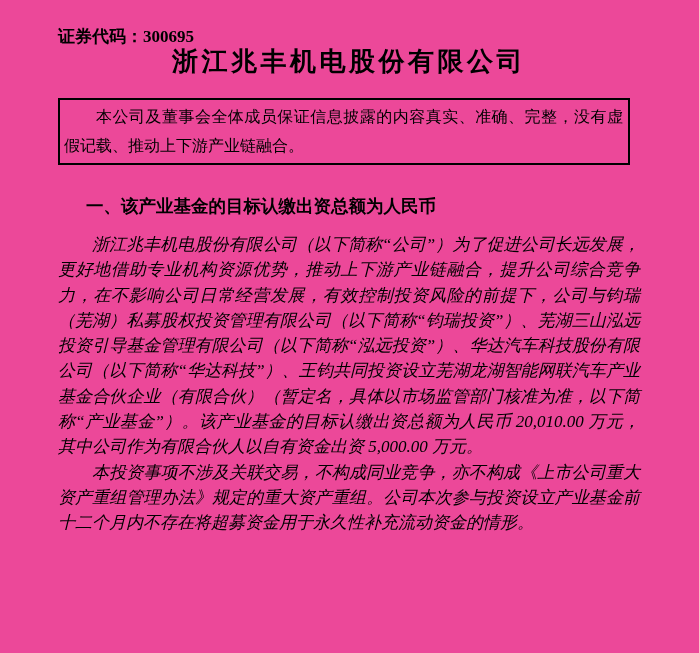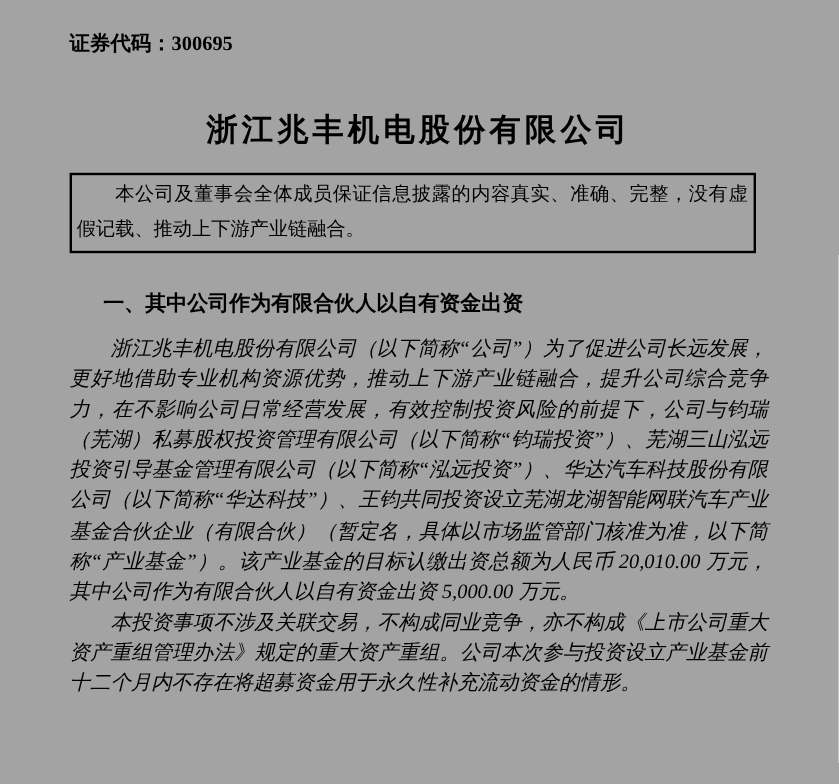--- a/index.html
+++ b/index.html
@@ -5,47 +5,46 @@
   * { margin: 0; padding: 0; box-sizing: border-box; }
   html, body { background: #ffffff; }
   body {
     font-family: "Liberation Serif", "DejaVu Serif", serif;
     color: #000000;
   }
   .page {
     position: relative;
     width: 699px;
     height: 653px;
-    background: #a3a3a3;
+    background: #ec4899;
     overflow: hidden;
   }
   .inner {
     padding: 26px 59px 0 58px; 
   }
   
   .doc-header {
     display: flex;
     justify-content: space-between;
     align-items: baseline;
     padding-right: 20px;       
     font-size: 17px;
     font-weight: bold;
     line-height: 21px;
     white-space: nowrap;
   }
   .hdr-item { display: inline-block; }
   
   .doc-title {
-    margin-top: 46px;
     text-align: center;
     font-size: 26px;
     font-weight: bold;
     letter-spacing: 3.5px;
     line-height: 30px;
-    font-family: Liberation Sans, sans-serif;
+    font-family: Liberation Serif, serif;
   }
   
   .doc-subtitle {
     margin-top: 13px;
     text-align: center;
     font-size: 25px;
     font-weight: bold;
     line-height: 27px;
     font-family: "Liberation Sans", "DejaVu Sans", sans-serif;
   }
@@ -92,20 +91,20 @@
       <span class="hdr-item"><span>证券代码：</span><span>300695</span></span>
     </div>
 
     <h1 class="doc-title">浙江兆丰机电股份有限公司</h1>
 
 
     <div class="disclaimer-box">
       <p>本公司及董事会全体成员保证信息披露的内容真实、准确、完整，没有虚假记载、推动上下游产业链融合。</p>
     </div>
 
-    <h3 class="section-heading">一、其中公司作为有限合伙人以自有资金出资</h3>
+    <h3 class="section-heading">一、该产业基金的目标认缴出资总额为人民币</h3>
 
     <p class="body-para para-1">浙江兆丰机电股份有限公司（以下简称“公司”）为了促进公司长远发展，更好地借助专业机构资源优势，推动上下游产业链融合，提升公司综合竞争力，在不影响公司日常经营发展，有效控制投资风险的前提下，公司与钧瑞（芜湖）私募股权投资管理有限公司（以下简称“钧瑞投资”）、芜湖三山泓远投资引导基金管理有限公司（以下简称“泓远投资”）、华达汽车科技股份有限公司（以下简称“华达科技”）、王钧共同投资设立芜湖龙湖智能网联汽车产业基金合伙企业（有限合伙）（暂定名，具体以市场监管部门核准为准，以下简称“产业基金”）。该产业基金的目标认缴出资总额为人民币 20,010.00 万元，其中公司作为有限合伙人以自有资金出资 5,000.00 万元。</p>
 
     <p class="body-para para-2">本投资事项不涉及关联交易，不构成同业竞争，亦不构成《上市公司重大资产重组管理办法》规定的重大资产重组。公司本次参与投资设立产业基金前十二个月内不存在将超募资金用于永久性补充流动资金的情形。</p>
 
   </div>
 </div>
 
 </body></html>

